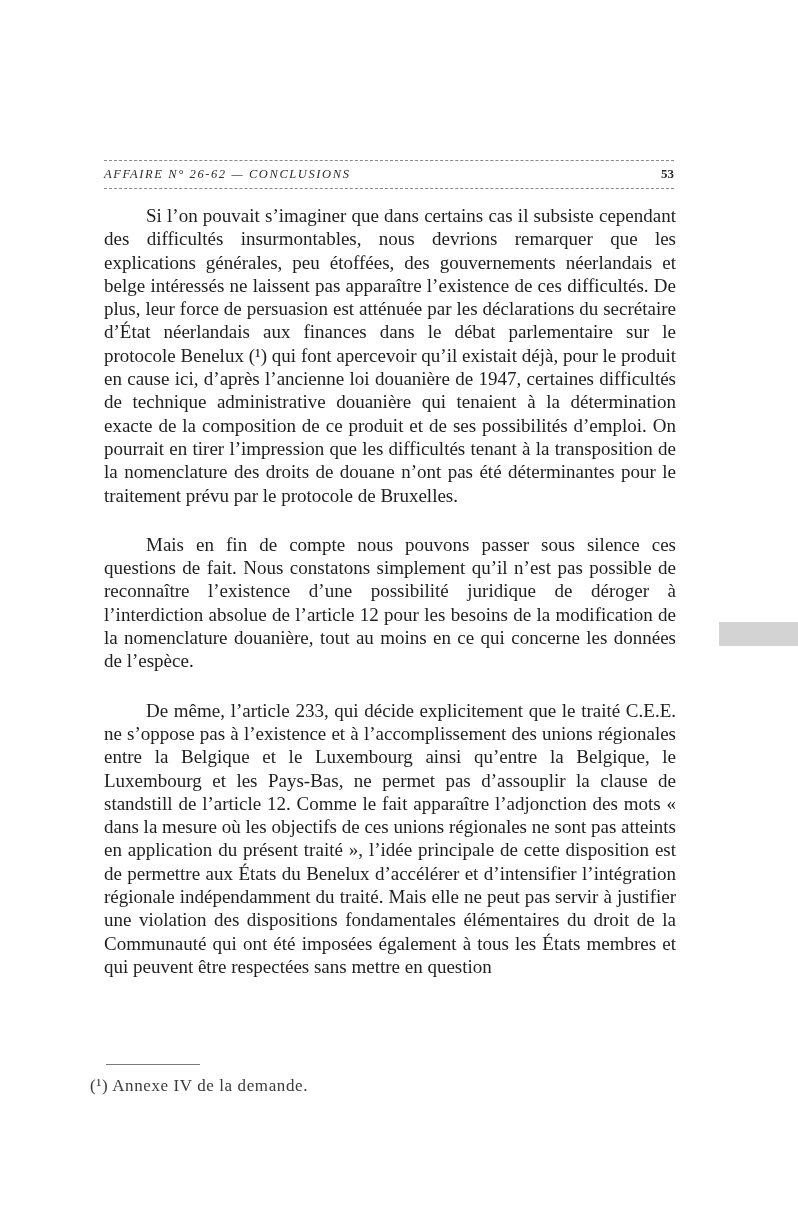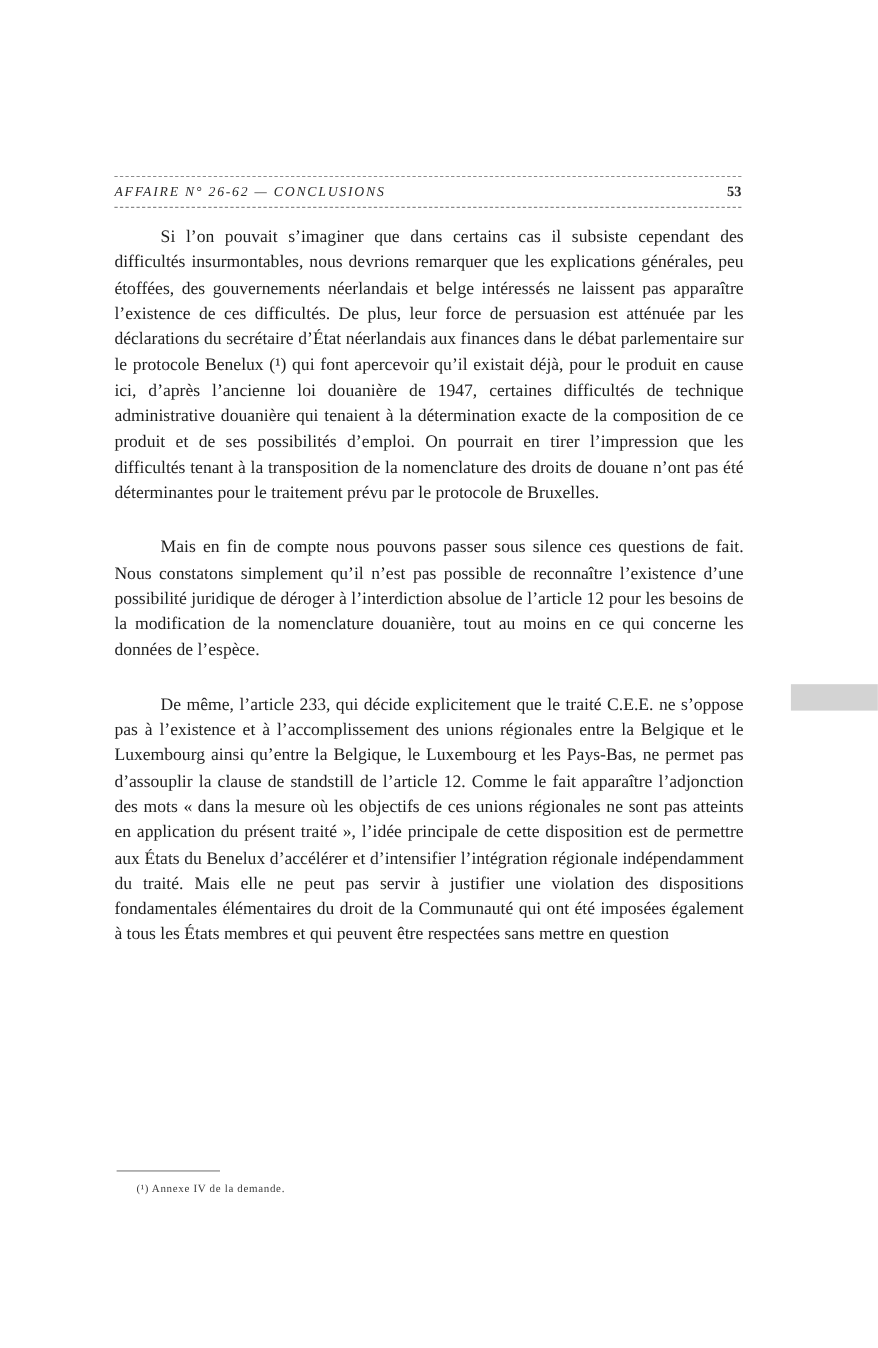--- a/index.html
+++ b/index.html
@@ -48,21 +48,21 @@
       top: 1px;
       font-weight: bold;
       font-size: 13px;
       margin-left: 11px;
     }
     .body-text {
       position: absolute;
       top: 204px;
       left: 104px;
       width: 572px;
-      font-size: 16px;
+      font-size: 19px;
       line-height: 23.3px;
       text-align: justify;
     }
     .body-text p {
       margin: 0;
       text-indent: 42px;
       text-align-last: left;
     }
     .body-text p + p {
       margin-top: 26px;
@@ -70,22 +70,22 @@
     .footnote-rule {
       position: absolute;
       top: 1064px;
       left: 106px;
       width: 94px;
       border-top: 1px solid #7a7a7a;
     }
     .footnote {
       position: absolute;
       top: 1076px;
-      left: 124px;
-      font-size: 10px;
+      left: 90px;
+      font-size: 17px;
       color: #3a3a3a;
       letter-spacing: 0.6px;
       text-align: center;
     }
     .side-tab {
       position: absolute;
       left: 719px;
       top: 622px;
       width: 79px;
       height: 24px;

